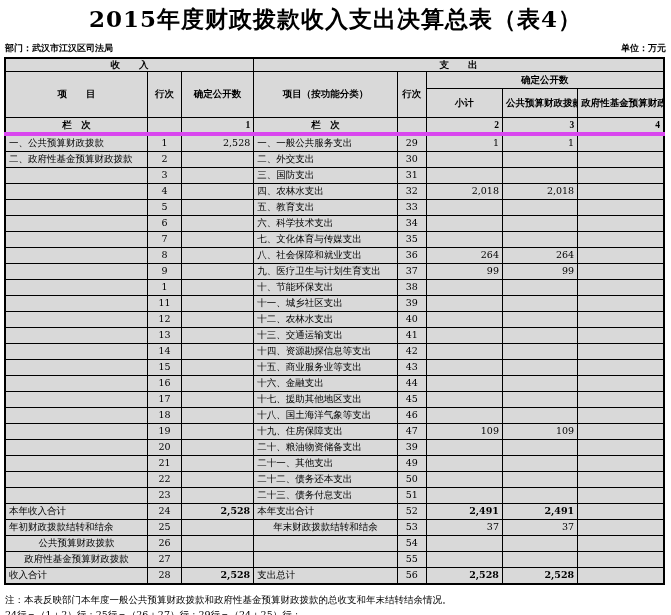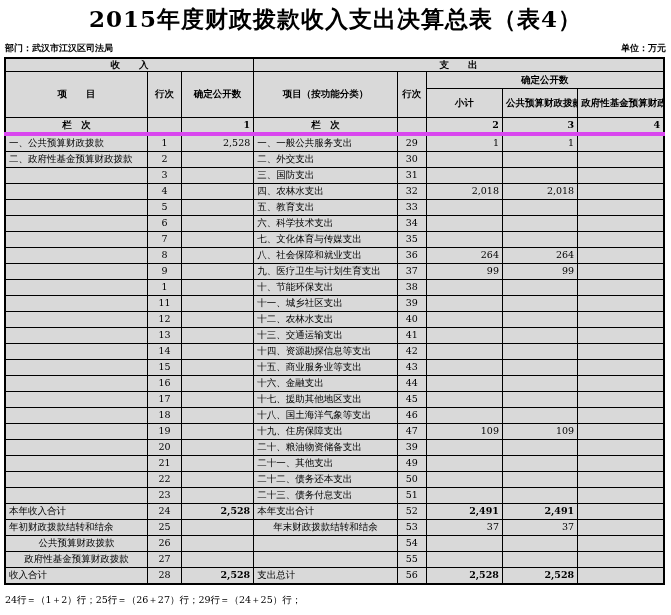--- a/index.html
+++ b/index.html
@@ -27,21 +27,21 @@
     font-size:9.5px;line-height:1.15;
     padding:0 3px;height:15px;
     overflow:hidden;white-space:nowrap;
     background:#d9d9d9;
     vertical-align:middle;
   }
   tr.hr1 td{height:12px;}
   tr.hr2 td{height:16px;}
   tr.hr3 td{height:28px;}
   tr.hr4 td{height:14px;border-bottom:4px solid #d946ef;}
-  td.hdr{text-align:center;font-weight:bold;}
+  td.hdr{text-align:center;font-weight:bold;font-family:Liberation Serif, serif;}
   td.wrap{white-space:normal;line-height:1.2;}
   td.val{background:#fff;text-align:right;}
   td.num{text-align:center;}
   td.sep{border-left:2px solid #000;}
   td.total{font-weight:normal;text-align:left;}
   td.center{text-align:center;}
   td.bold{font-weight:bold;}
   .notes{
     font-size:9.5px;line-height:1.6;
     margin:7px 0 0 5px;
@@ -375,15 +375,16 @@
         <td class="lbl sep total">支出总计</td>
         <td class="num">56</td>
         <td class="val bold">2,528</td>
         <td class="val bold">2,528</td>
         <td class="val bold"></td>
       </tr>
     </tbody>
 </table>
 
 <div class="notes">
+  <div>注：本表反映部门本年度一般公共预算财政拨款和政府性基金预算财政拨款的总收支和年末结转结余情况。</div>
   <div>24行＝（1＋2）行；25行＝（26＋27）行；29行＝（24＋25）行；</div>
 
 </div>
 
 </body></html>

